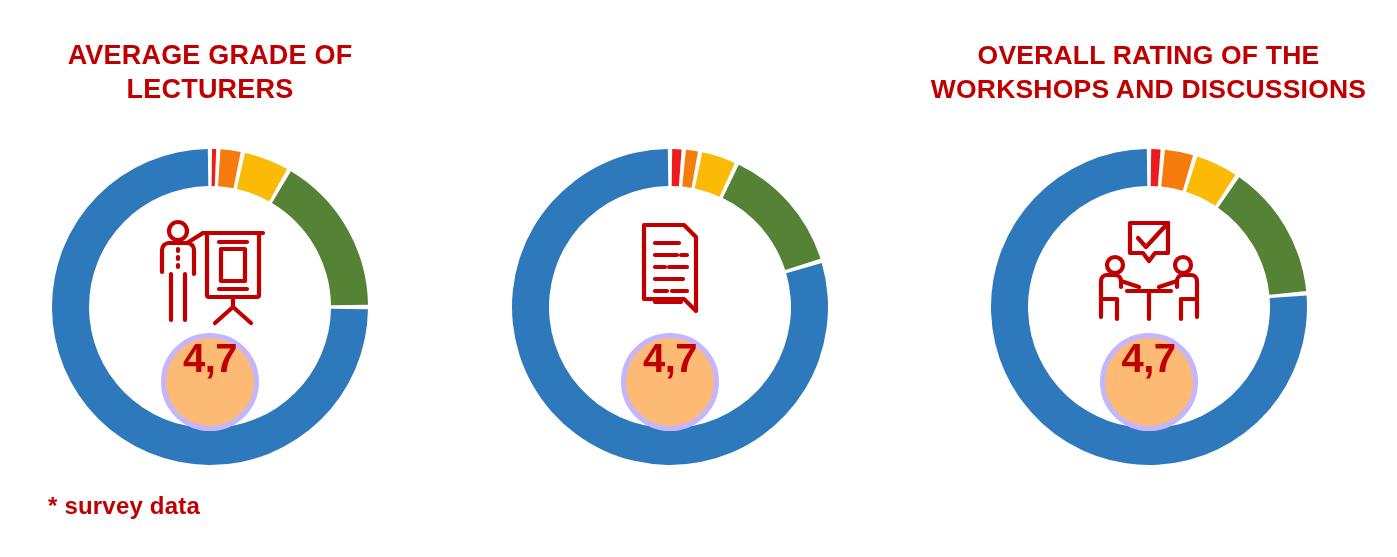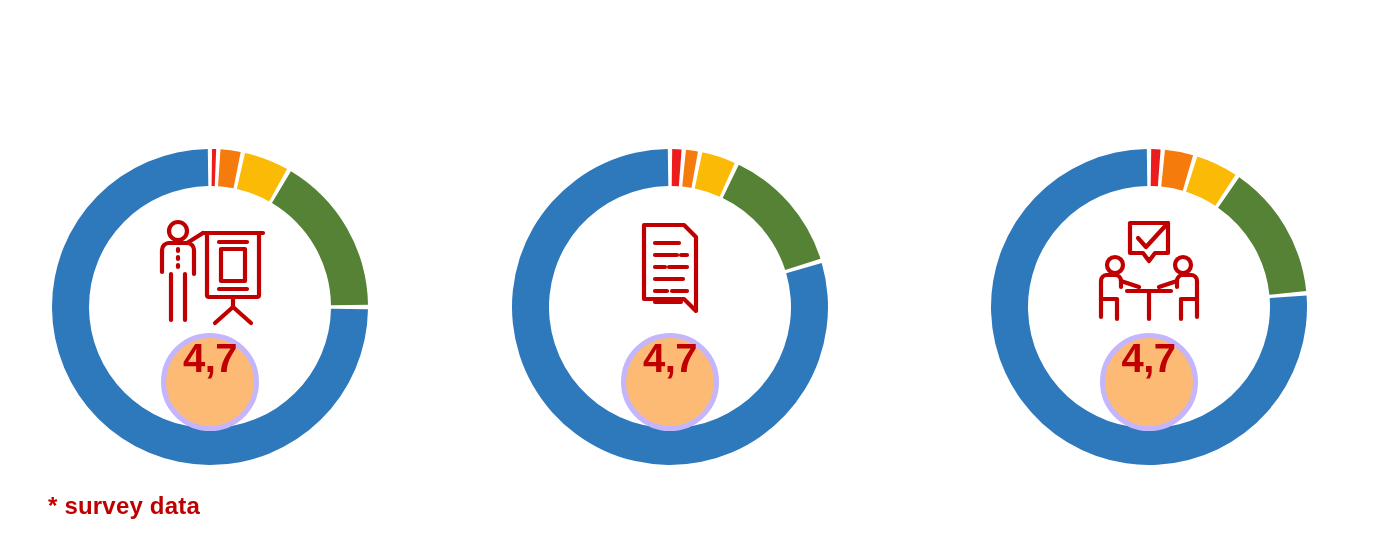--- a/index.html
+++ b/index.html
@@ -100,20 +100,22 @@
     font-size: 24px;
     letter-spacing: 0.2px;
   }
 </style>
 </head>
 <body>
 
 <div class="board">
 
   <div class="panel" id="panel-0">
+    <div class="panel-title">AVERAGE GRADE OF
+LECTURERS</div>
     <div class="donut-wrap">
       <svg class="donut-svg" viewBox="0 0 340 340">
         <g>
             <path d="M 172.06815610027243 12.013536243306902 A 158 158 0 0 1 176.20305088993285 12.121812273965787 L 174.75043770684732 49.093286614872525 A 121 121 0 0 0 171.58384106413268 49.01036636354516 Z" fill="#EC1C1C"></path>
             <path d="M 180.47127626320002 12.347368009856098 A 158 158 0 0 1 200.6890274927556 15.009085454827726 L 193.50235649761663 51.30442620274782 A 121 121 0 0 0 178.0191419484 49.26602233666195 Z" fill="#F57B0C"></path>
             <path d="M 205.00466262387582 15.926402019720996 A 158 158 0 0 1 247.08182614391978 32.07831179137008 L 229.03101875578665 64.37642865035303 A 121 121 0 0 0 196.80736821195552 52.006928129026846 Z" fill="#FBBA05"></path>
             <path d="M 250.90277264955031 34.28433628495503 A 158 158 0 0 1 327.98459879347007 167.79397550641505 L 290.9882054051258 168.31057617896343 A 121 121 0 0 0 231.95718664933918 66.06585247138962 Z" fill="#558234"></path>
             <path d="M 327.98459879347007 172.20602449358495 A 158 158 0 1 1 167.79397550641502 12.01540120652993 L 168.3105761789634 49.01179459487419 A 121 121 0 1 0 290.9882054051258 171.68942382103657 Z" fill="#2E78BC"></path>
           </g>
       </svg>
@@ -167,20 +169,22 @@
           <path d="M45 87 h26"></path>
         </svg>
       </div>
       <div class="value-badge">
         <span class="value-text">4,7</span>
       </div>
     </div>
   </div>
 
   <div class="panel" id="panel-2">
+    <div class="panel-title">OVERALL RATING OF THE
+WORKSHOPS AND DISCUSSIONS</div>
     <div class="donut-wrap">
       <svg class="donut-svg" viewBox="0 0 340 340">
         <g>
             <path d="M 172.20602449358498 12.01540120652993 A 158 158 0 0 1 181.5716351461658 12.424312598535607 L 178.86182185244343 49.32494825584057 A 121 121 0 0 0 171.6894238210366 49.01179459487419 Z" fill="#EC1C1C"></path>
             <path d="M 185.96689495490557 12.808848005051459 A 158 158 0 0 1 214.08059475419822 18.273597663043006 L 203.75792383074673 53.804464033089886 A 121 121 0 0 0 182.22781195913655 49.619434231716625 Z" fill="#F57B0C"></path>
             <path d="M 218.29985818417072 19.5635559467421 A 158 158 0 0 1 256.51498931182294 37.79123847348407 L 236.2551500425986 68.75151807146564 A 121 121 0 0 0 206.9891319005358 54.79234347820122 Z" fill="#FBBA05"></path>
             <path d="M 260.1727436941402 40.25842495687476 A 158 158 0 0 1 327.19115199494854 154.0331050450945 L 290.38056576828336 157.7721880408635 A 121 121 0 0 0 239.05634168981624 70.64094569482181 Z" fill="#558234"></path>
             <path d="M 327.5756874014644 158.42836485383418 A 158 158 0 1 1 167.79397550641502 12.01540120652993 L 168.3105761789634 49.01179459487419 A 121 121 0 1 0 290.6750517441594 161.13817814755657 Z" fill="#2E78BC"></path>
           </g>
       </svg>

